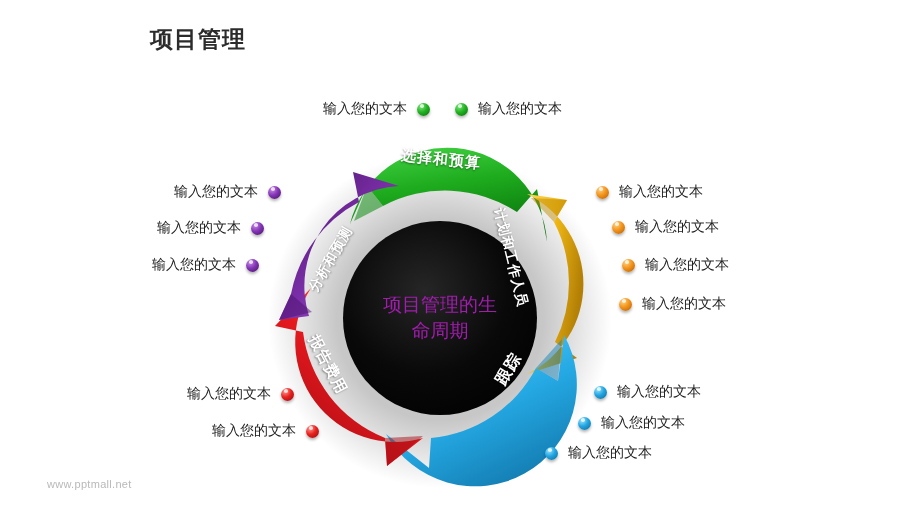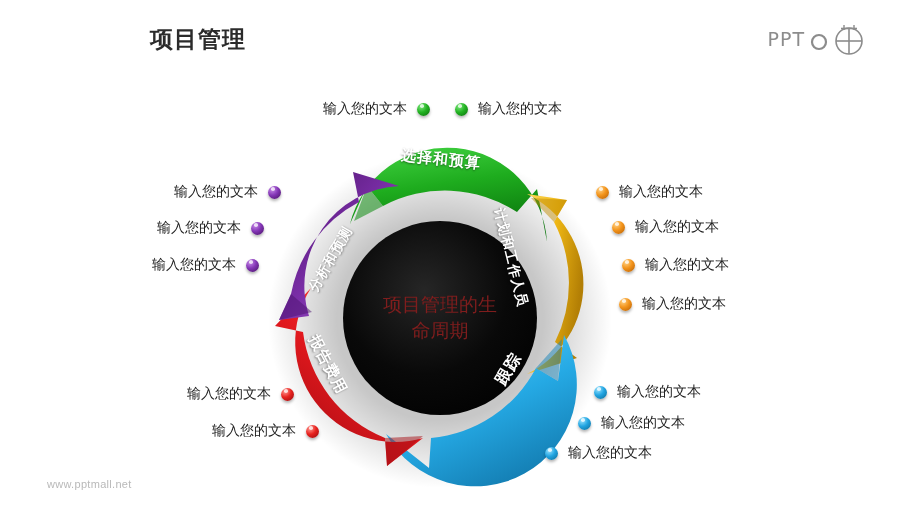--- a/index.html
+++ b/index.html
@@ -38,21 +38,21 @@
   .diagram{
     position:absolute;left:255px;top:120px;
     width:370px;height:360px;
   }
   .diagram svg{display:block;width:370px;height:360px;overflow:visible;}
 
   .center-label{
     position:absolute;left:50%;top:50%;
     transform:translate(-50%,-50%);
     width:180px;text-align:center;
-    color:#7f1d1d;font-size:19px;line-height:1.35;
+    color:#a21caf;font-size:19px;line-height:1.35;
     font-family:"DejaVu Sans","Liberation Sans",sans-serif;
     pointer-events:none;
   }
 
   
   .seg-label{
     position:absolute;color:#fff;font-size:15px;font-weight:bold;
     white-space:nowrap;letter-spacing:1px;
     font-family:"DejaVu Sans","Liberation Sans",sans-serif;
     text-shadow:0 1px 2px rgba(0,0,0,.45);
@@ -77,32 +77,20 @@
     font-family:"DejaVu Sans","Liberation Sans",sans-serif;
   }
 </style>
 </head>
 <body>
 
 <div class="slide">
 
   <div class="title">项目管理</div>
 
-  <div class="logo">
-    <span class="logo-text">PPT</span>
-    <svg width="62" height="34" viewBox="0 0 62 34">
-      <circle cx="11" cy="20" r="7" fill="none" stroke="#8c8c8c" stroke-width="2.2"></circle>
-      <circle cx="41" cy="19" r="13" fill="none" stroke="#8c8c8c" stroke-width="1.6"></circle>
-      <line x1="41" y1="6" x2="41" y2="32" stroke="#8c8c8c" stroke-width="1.6"></line>
-      <line x1="28" y1="19" x2="54" y2="19" stroke="#8c8c8c" stroke-width="1.6"></line>
-      <line x1="33" y1="6.5" x2="49" y2="6.5" stroke="#8c8c8c" stroke-width="1.6"></line>
-      <line x1="36" y1="3" x2="36" y2="8" stroke="#8c8c8c" stroke-width="1.4"></line>
-      <line x1="46" y1="3" x2="46" y2="8" stroke="#8c8c8c" stroke-width="1.4"></line>
-    </svg>
-  </div>
 
   <div class="diagram">
     <svg viewBox="0 0 370 360">
       <defs>
         <radialGradient id="hub" cx="42%" cy="36%" r="78%">
           <stop offset="0%" stop-color="#262626"></stop>
           <stop offset="55%" stop-color="#090909"></stop>
           <stop offset="100%" stop-color="#000000"></stop>
         </radialGradient>
 

